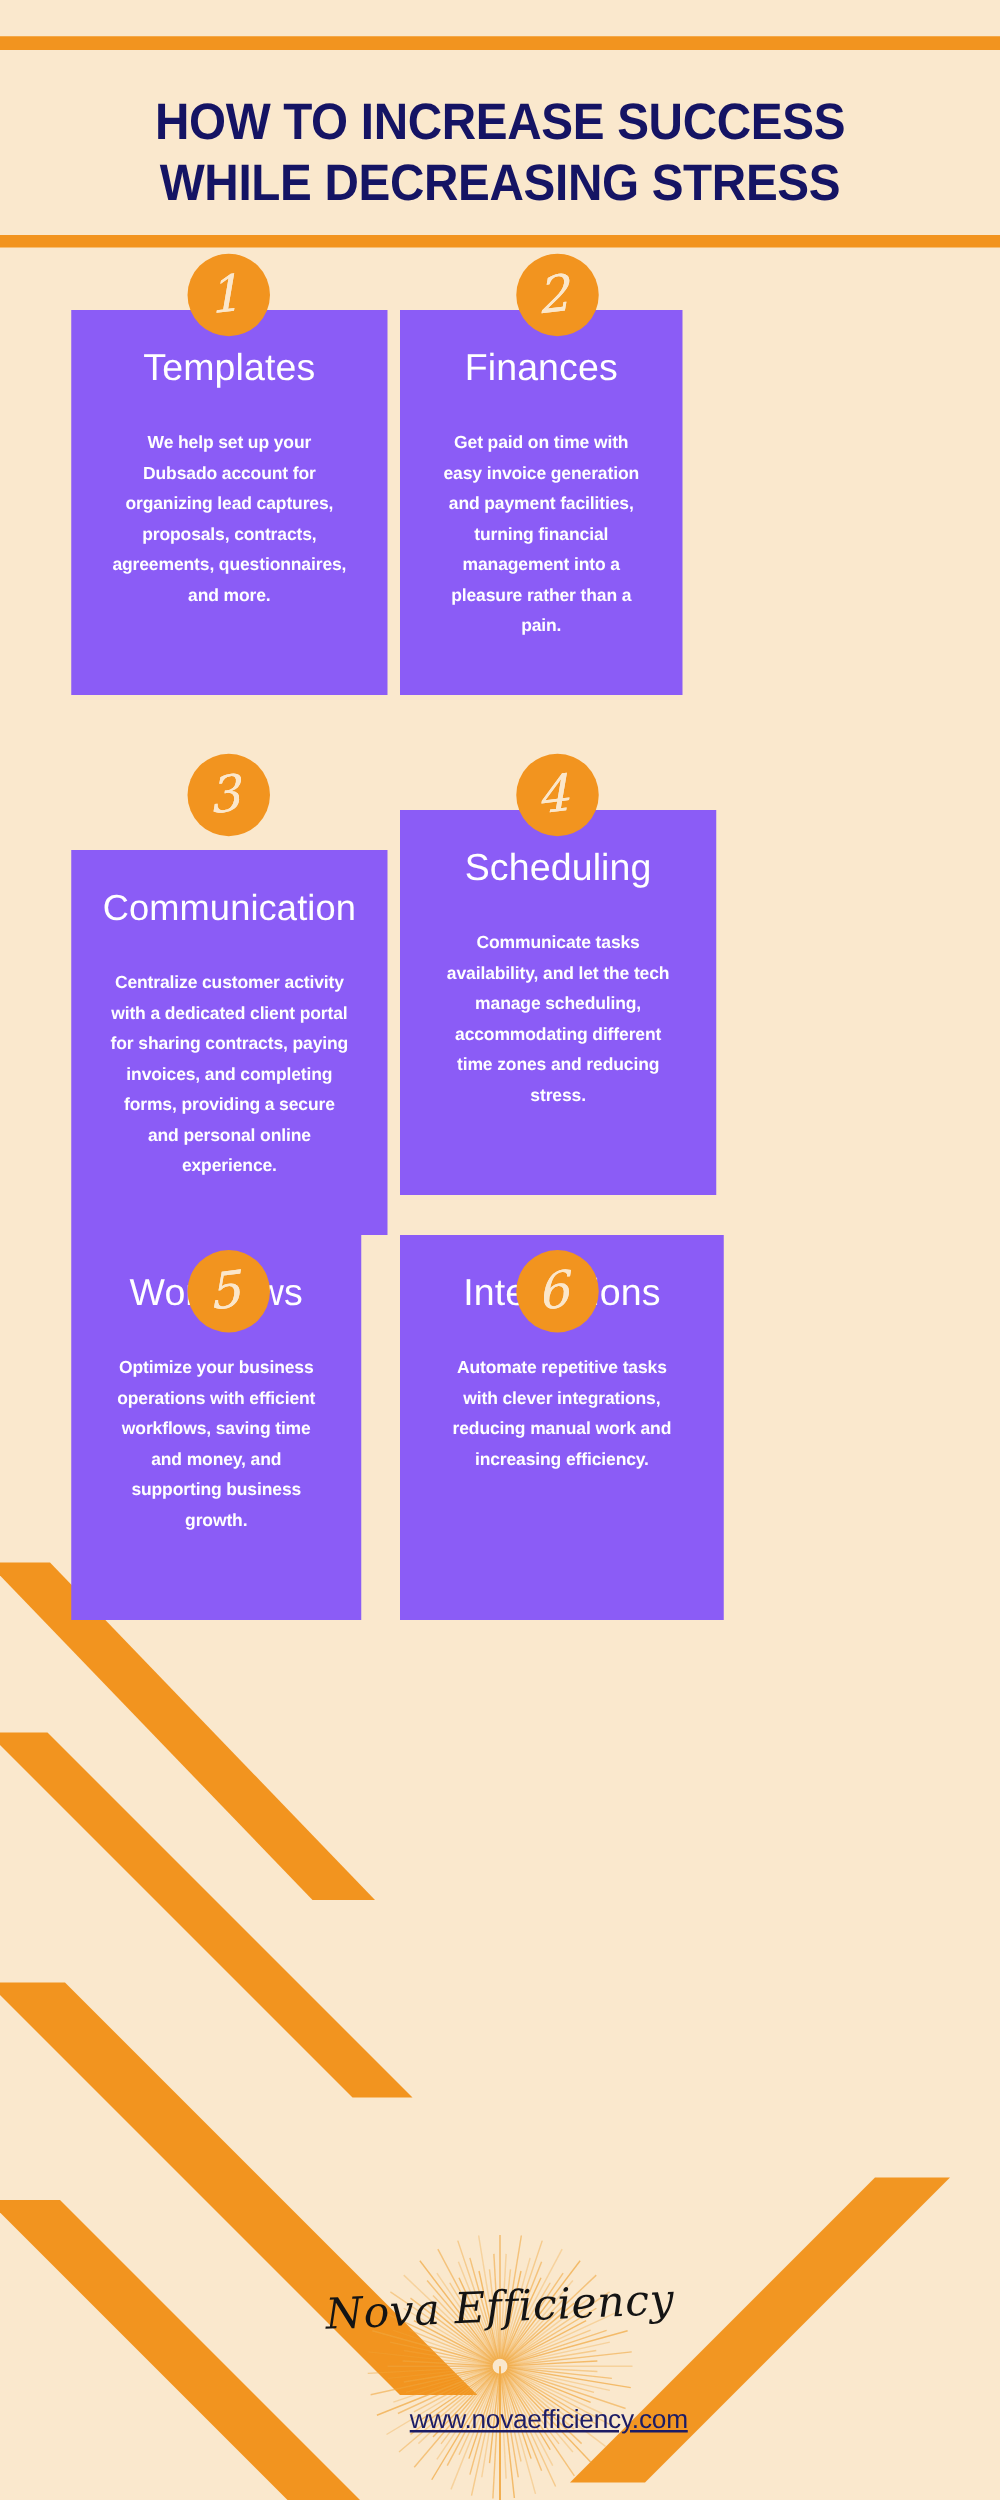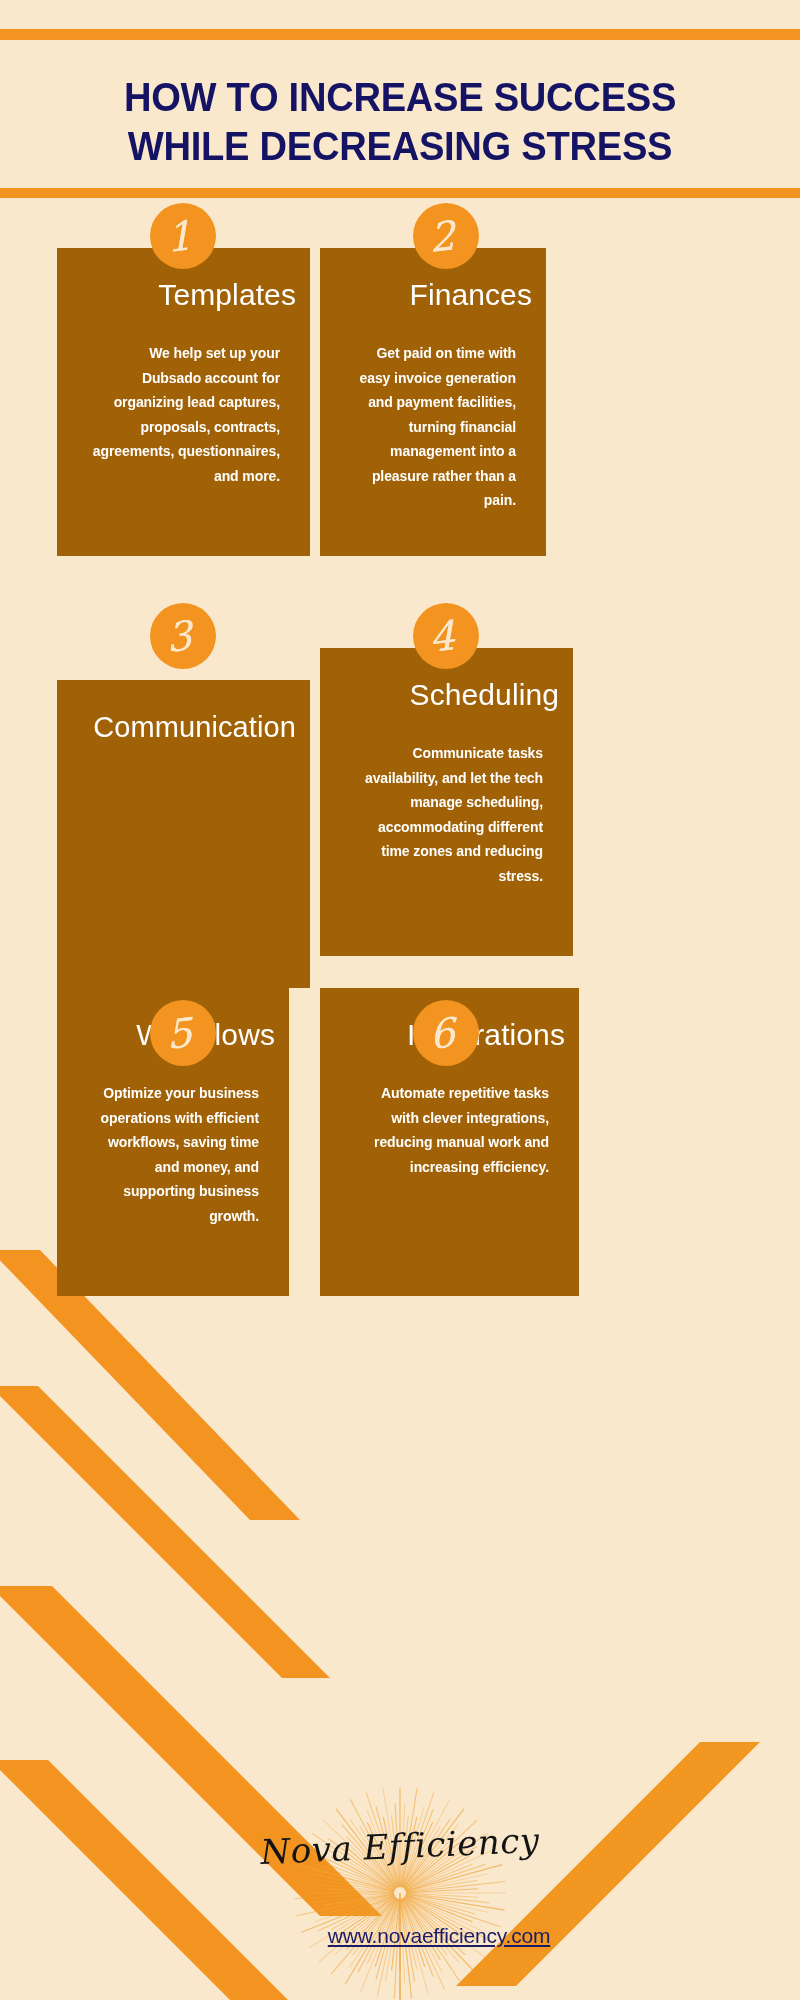--- a/index.html
+++ b/index.html
@@ -24,25 +24,25 @@
     font-family:"Liberation Sans Narrow","Liberation Sans",sans-serif;
     font-size:41px;line-height:49px;font-weight:700;
     letter-spacing:-0.3px;
     transform:scaleX(0.93);transform-origin:50% 50%;
     z-index:3;
   }
   .title .l2{display:block;}
 
   
   .card{
-    position:absolute;background:#a16207;z-index:4;
+    position:absolute;background:#8b5cf6;z-index:4;
     box-sizing:border-box;
     padding:0 14px;
     color:#ffffff;
-    text-align:right;
+    text-align:center;
   }
   .card .ctitle{
     font-size:30px;line-height:34px;font-weight:400;
     color:#ffffff;margin:0;padding-top:30px;
     letter-spacing:0.1px;white-space:nowrap;
   }
   .card.long .ctitle{font-size:29px;}
   .card .cbody{
     font-size:14px;line-height:24.5px;font-weight:700;
     margin:16px;padding-top:13px;
@@ -118,20 +118,21 @@
   <div class="card" style="left:320px;top:248px;width:226px;height:308px;">
     <div class="ctitle">Finances</div>
     <div class="cbody">Get paid on time with easy invoice generation and payment facilities, turning financial management into a pleasure rather than a pain.</div>
   </div>
   <div class="badge" style="left:413px;top:203px;">
     <span>2</span>
   </div>
 
   <div class="card long" style="left:57px;top:680px;width:253px;height:308px;">
     <div class="ctitle">Communication</div>
+    <div class="cbody">Centralize customer activity with a dedicated client portal for sharing contracts, paying invoices, and completing forms, providing a secure and personal online experience.</div>
   </div>
   <div class="badge" style="left:150px;top:603px;">
     <span>3</span>
   </div>
 
   <div class="card" style="left:320px;top:648px;width:253px;height:308px;">
     <div class="ctitle">Scheduling</div>
     <div class="cbody">Communicate tasks availability, and let the tech manage scheduling, accommodating different time zones and reducing stress.</div>
   </div>
   <div class="badge" style="left:413px;top:603px;">

